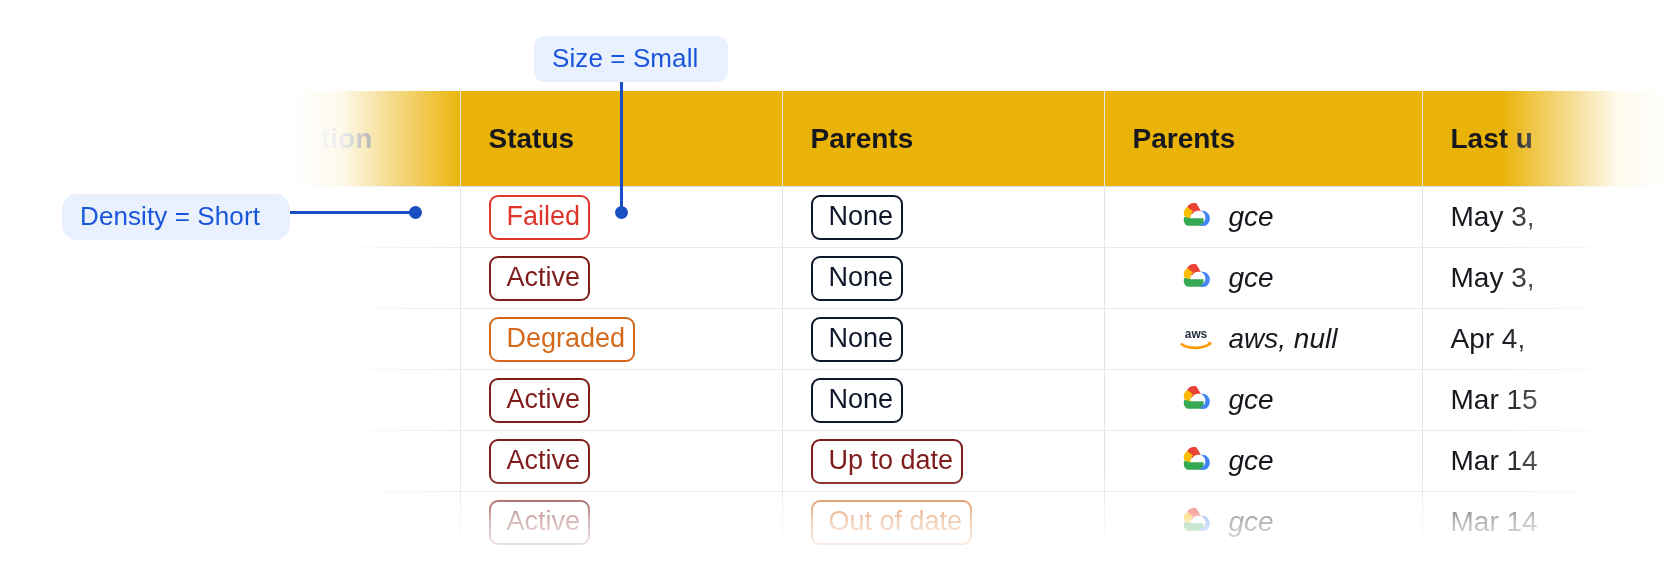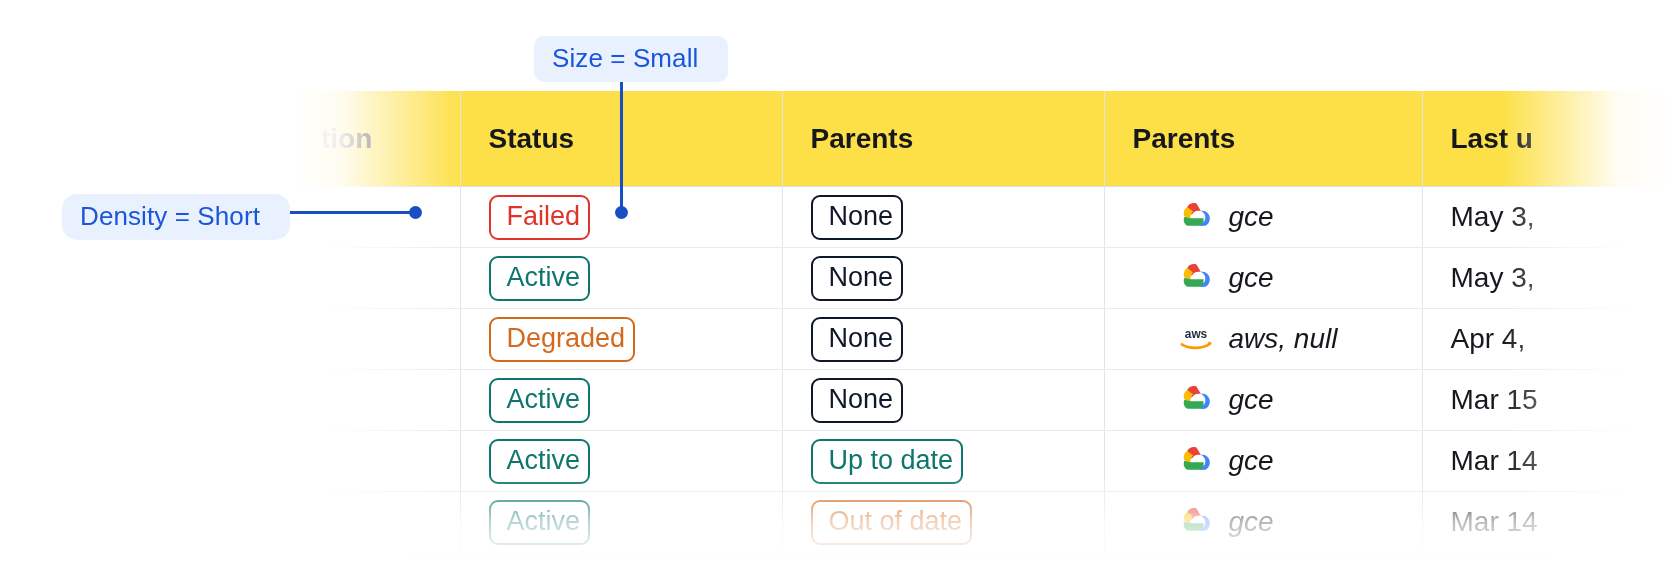--- a/index.html
+++ b/index.html
@@ -83,21 +83,21 @@
   table.grid th,
   table.grid td {
     border-right: 1px solid #e2e4e9;
     border-bottom: 1px solid #e8eaee;
     text-align: left;
     padding: 0 28px;
     vertical-align: middle;
     font-weight: normal;
   }
   table.grid thead th {
-    background: #fde047;
+    background: #eab308;
     height: 95px;
     font-size: 28px;
     font-weight: bold;
     color: #16181d;
     border-bottom: 1px solid #dcdee3;
   }
   table.grid tbody td {
     height: 60px;
     font-size: 28px;
     color: #16181d;
@@ -121,21 +121,21 @@
     display: inline-block;
     border: 2px solid currentColor;
     border-radius: 9px;
     padding: 6px 8px 8px 16px;
     font-size: 27px;
     line-height: 1;
     white-space: nowrap;
     background: #fff;
   }
   .badge.red    { color: #e0342b; }
-  .badge.green  { color: #0f766e; }
+  .badge.green  { color: #7f1d1d; }
   .badge.orange { color: #d4691c; }
   .badge.slate  { color: #0f172a; }
 
   
   .provider-cell {
     display: flex;
     align-items: center;
     gap: 14px;
   }
   .provider-cell .pname { font-size: 28px; color: #16181d; font-style: italic; }

